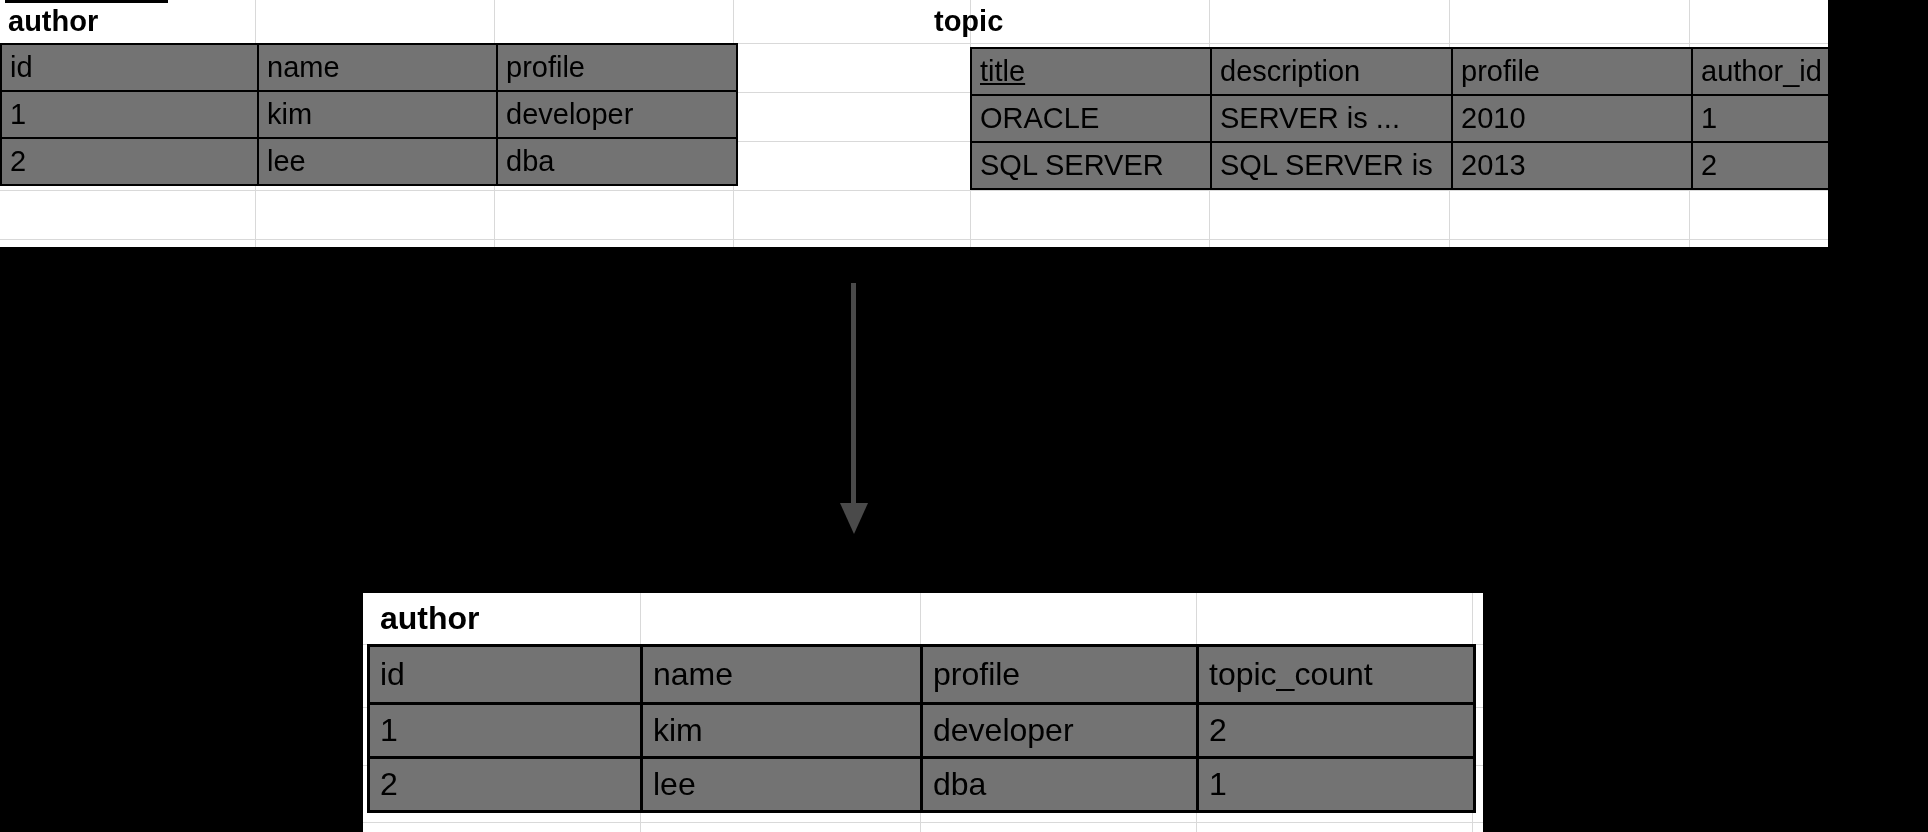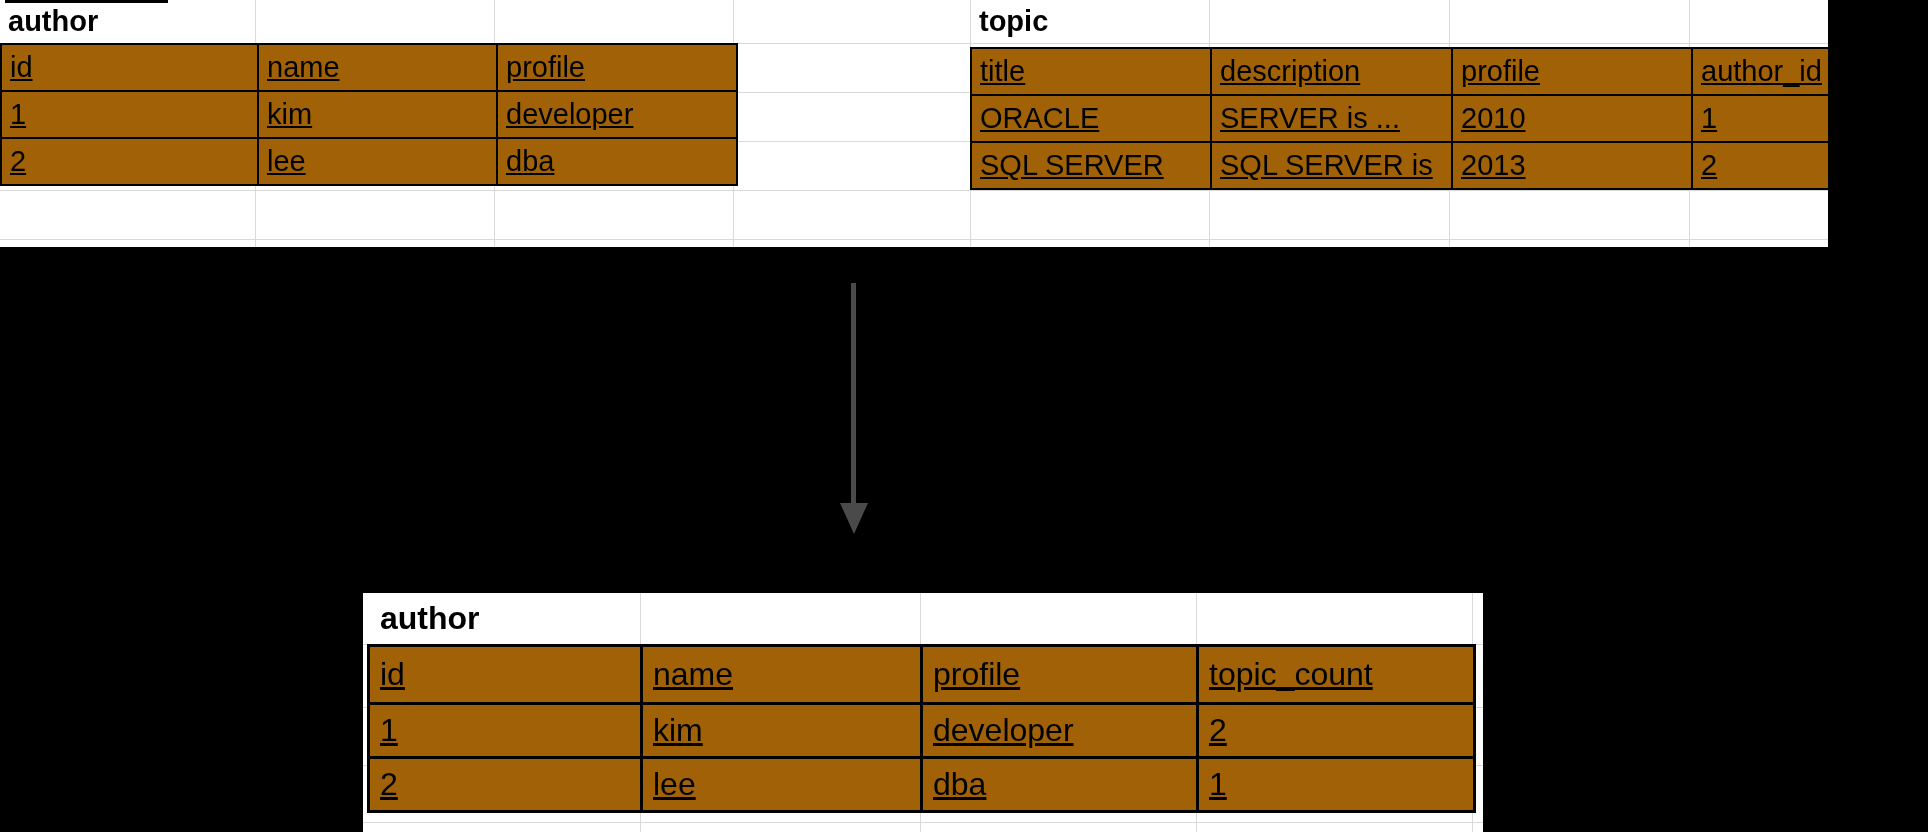--- a/index.html
+++ b/index.html
@@ -20,29 +20,28 @@
   
   .gl { position: absolute; background: #d9d9d9; }
   .gl.v { width: 1px; top: 0; bottom: 0; }
   .gl.h { height: 1px; left: 0; right: 0; }
 
   .artifact { position: absolute; left: 5px; top: 0; width: 163px; height: 3px; background: #000; }
 
   .tbl-label { position: absolute; font-weight: bold; white-space: nowrap; }
   .top-sheet .tbl-label { font-size: 29px; height: 43px; line-height: 43px; top: 0; }
   .label-author-top { left: 8px; }
-  .label-topic { left: 979px; }
+  .label-topic { left: 934px; }
   .bottom-sheet .tbl-label { font-size: 32px; height: 51px; line-height: 51px; top: 0; left: 17px; }
 
   table.dbtable {
     position: absolute;
     border-collapse: collapse;
     table-layout: fixed;
-    background: #a16207;
-    text-decoration: underline;
+    background: #737373;
   }
   .dbtable th, .dbtable td {
     border: 2px solid #000;
     font-weight: normal;
     text-align: left;
     vertical-align: middle;
     padding: 0 8px;
     overflow: hidden;
     white-space: nowrap;
   }

